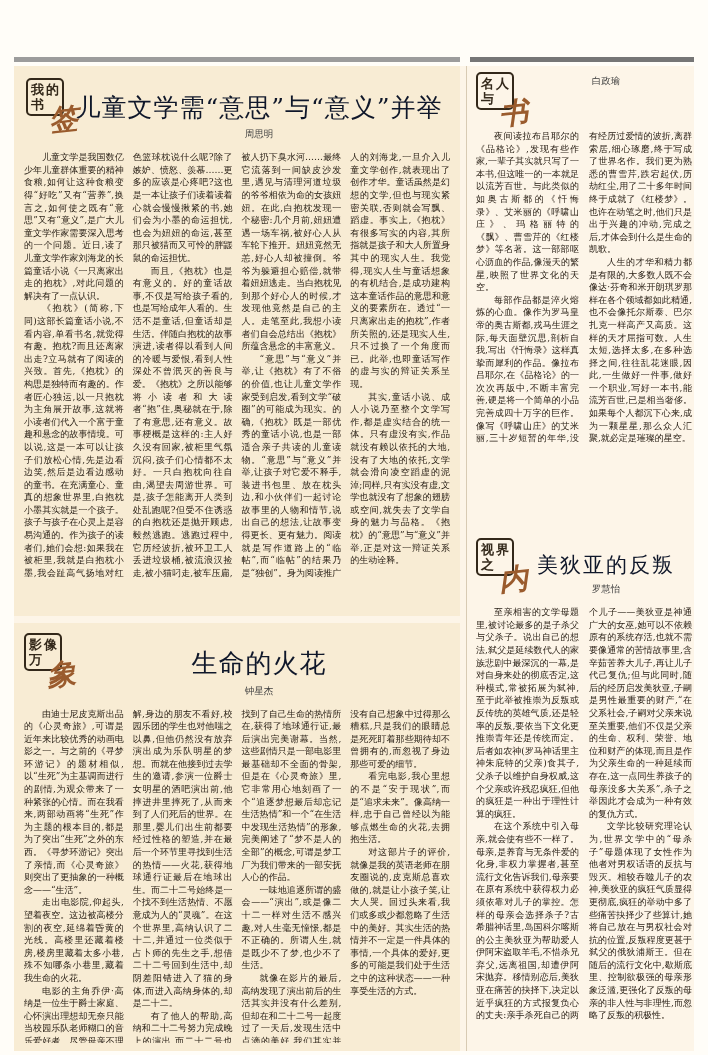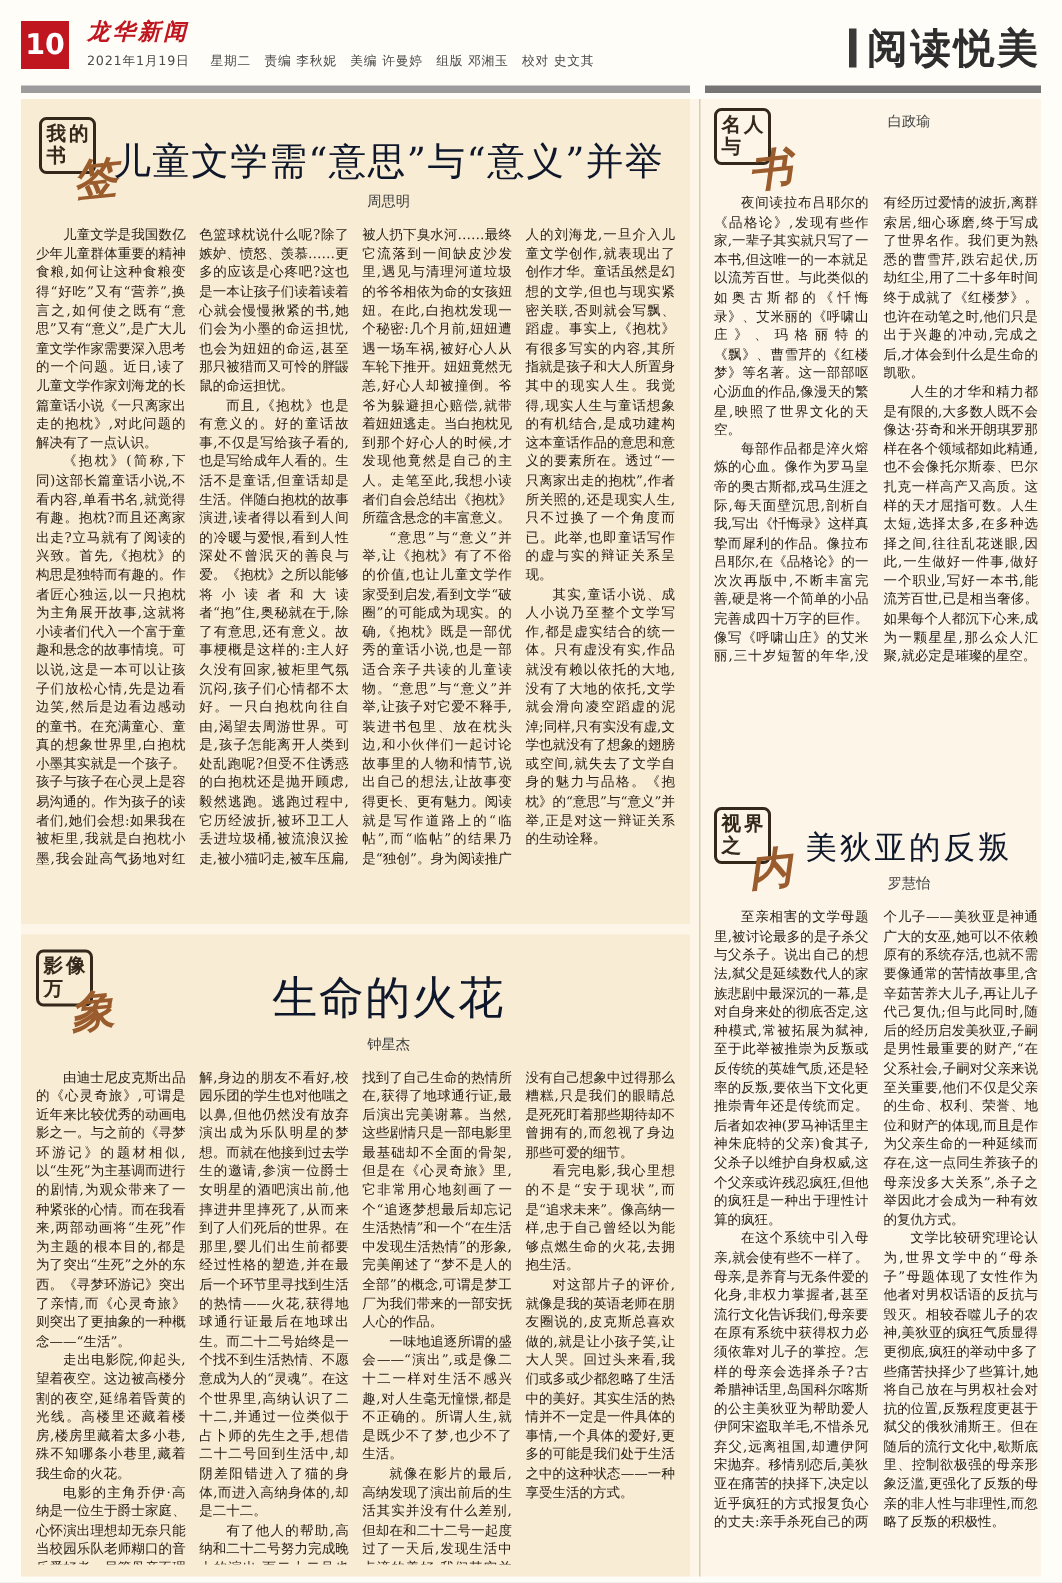--- a/index.html
+++ b/index.html
@@ -45,21 +45,21 @@
   .art-a2 { height:460px; padding:4px 2px 6px; }
   .art-a4 { height:523px; margin-top:6px; padding:4px 2px 6px; }
   
   .art-head { position:relative; flex:0 0 auto; }
   .head-center { text-align:center; }
   .title {
     font-family:"DejaVu Serif","Liberation Serif",serif; font-weight:400; color:#0f172a;
     letter-spacing:1px; line-height:1.25;margin-top:16px;
   }
   .art-a1 .title { font-size:25px; }
-  .art-a3 .title { font-size:30px; }
+  .art-a3 .title { font-size:26px; }
   .art-a2 .title { font-size:22px; letter-spacing:4px; }
   .art-a4 .title { font-size:21px; letter-spacing:2px; }
   .author { font-size:9.5px; color:#3f3f3f; margin-top:5px; }
   
   .marker { position:absolute; left:0; top:2px; width:44px; height:44px; }
   .a1m { left:2px; } 
   .marker-box {
     width:38px; border:2px solid #33281a; border-radius:5px; padding:2px 2px;
     display:grid; grid-template-columns:1fr 1fr; background:transparent;
   }
@@ -78,33 +78,20 @@
     font-family:"DejaVu Serif","Liberation Serif",serif; color:#2a2117; }
   .body p { text-indent:2em; text-align:justify; font-size:9px; line-height:12.6px; }
   .body4 { column-count:4; column-gap:9px; }
   .body2 { column-count:2; column-gap:10px; }
 </style>
 </head>
 <body>
 
 <div class="page">
 
-  <div class="header">
-    <div class="pageno">10</div>
-    <div class="masthead-block">
-      <div class="masthead">龙华新闻</div>
-      <div class="credits-line">
-        <span class="date">2021年1月19日</span><span>星期二　责编 李秋妮　美编 许曼婷　组版 邓湘玉　校对 史文其</span>
-      </div>
-    </div>
-    <div class="section-title">
-      <span class="section-bar"></span>
-      <span class="section-text">阅读悦美</span>
-    </div>
-  </div>
 
   <div class="rule">
     <span class="rule-left"></span>
     <span class="rule-right"></span>
   </div>
 
   <div class="main">
     <div class="vdivider"></div>
 
     <div class="col-left">

